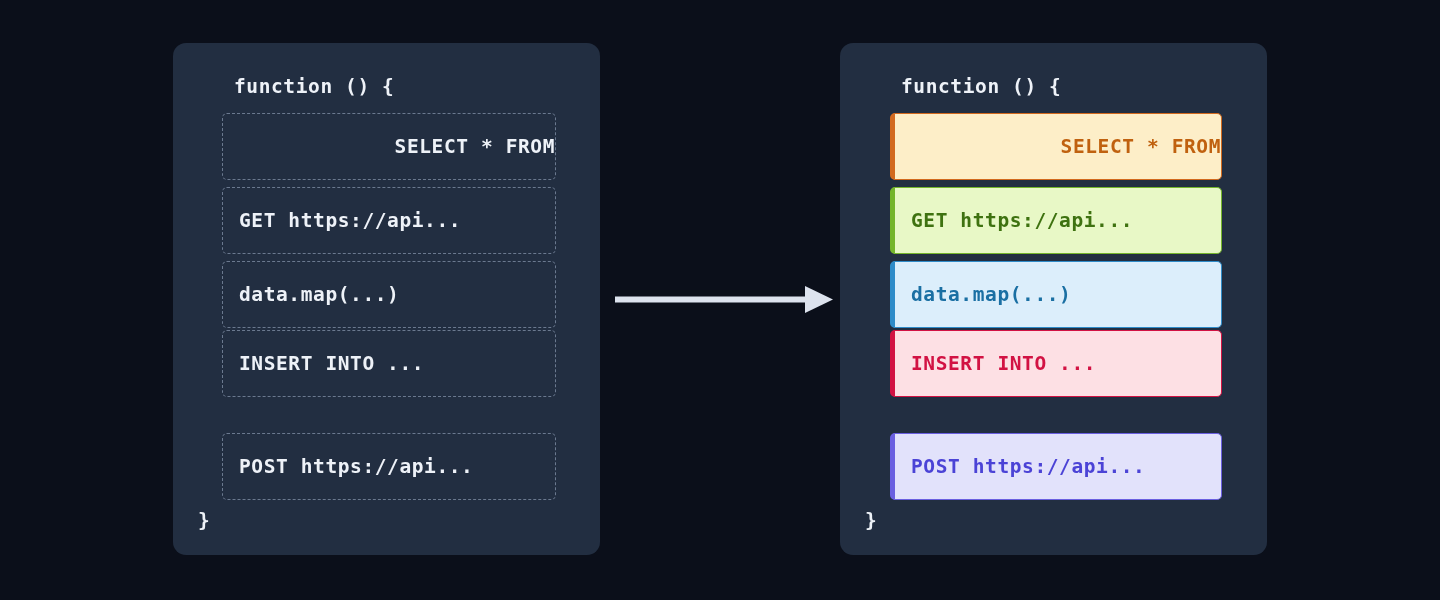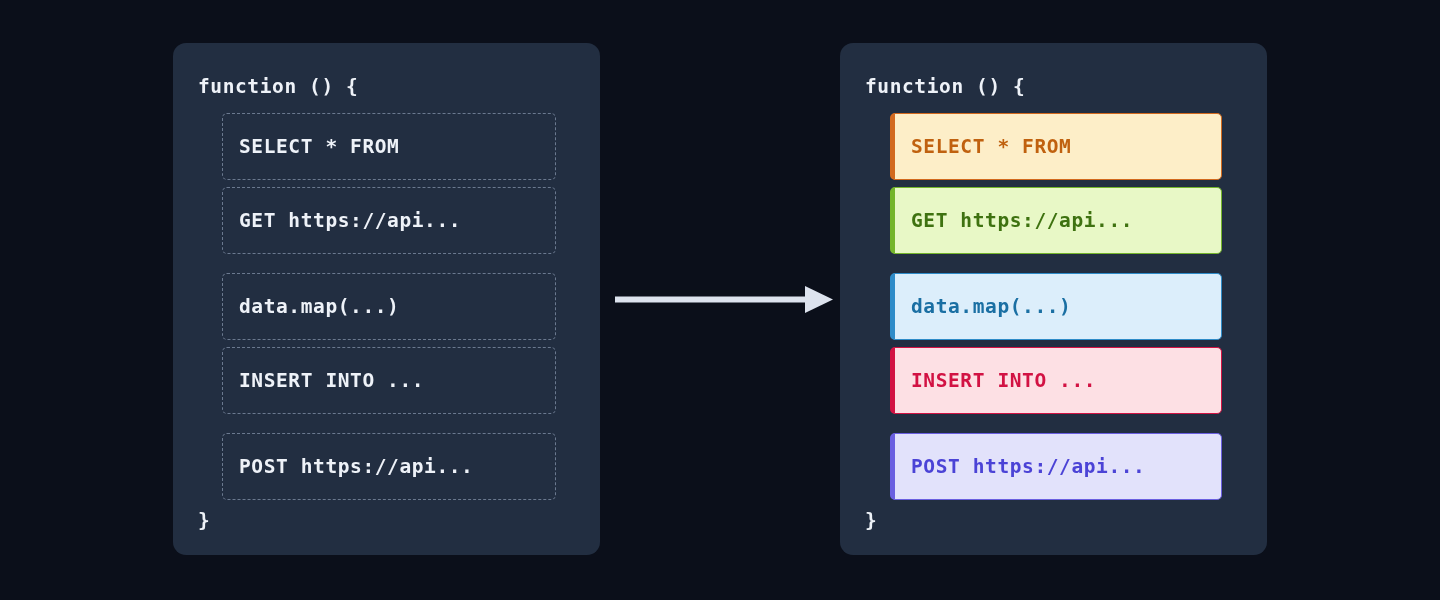--- a/index.html
+++ b/index.html
@@ -35,42 +35,42 @@
 
   .code-line {
     position: absolute;
     left: 25px;
     font-size: 19.5px;
     font-weight: bold;
     letter-spacing: 0.6px;
     color: #eef2f8;
     white-space: pre;
   }
-  .code-open  { top: 32px; }
+  .code-open  { top: 32px; margin-left: 36px; }
   .code-close { top: 466px; }
 
   
   .rows {
     position: absolute;
     left: 0;
     top: 70px;
     width: 100%;
   }
   .row {
     position: absolute;
     box-sizing: border-box;
     height: 67px;
     display: flex;
     align-items: center;
     border-radius: 5px;
   }
-  .row-0 { top: 0px;   }
+  .row-0 { top: 0px; justify-content: flex-end;   }
   .row-1 { top: 74px;  }
-  .row-2 { top: 160px; }
-  .row-3 { top: 234px; }
+  .row-2 { top: 148px; }
+  .row-3 { top: 217px; }
   .row-4 { top: 320px; }
 
   .row .row-text {
     font-size: 19.5px;
     font-weight: bold;
     letter-spacing: 0.6px;
     white-space: pre;
     padding-left: 16px;
   }
 

